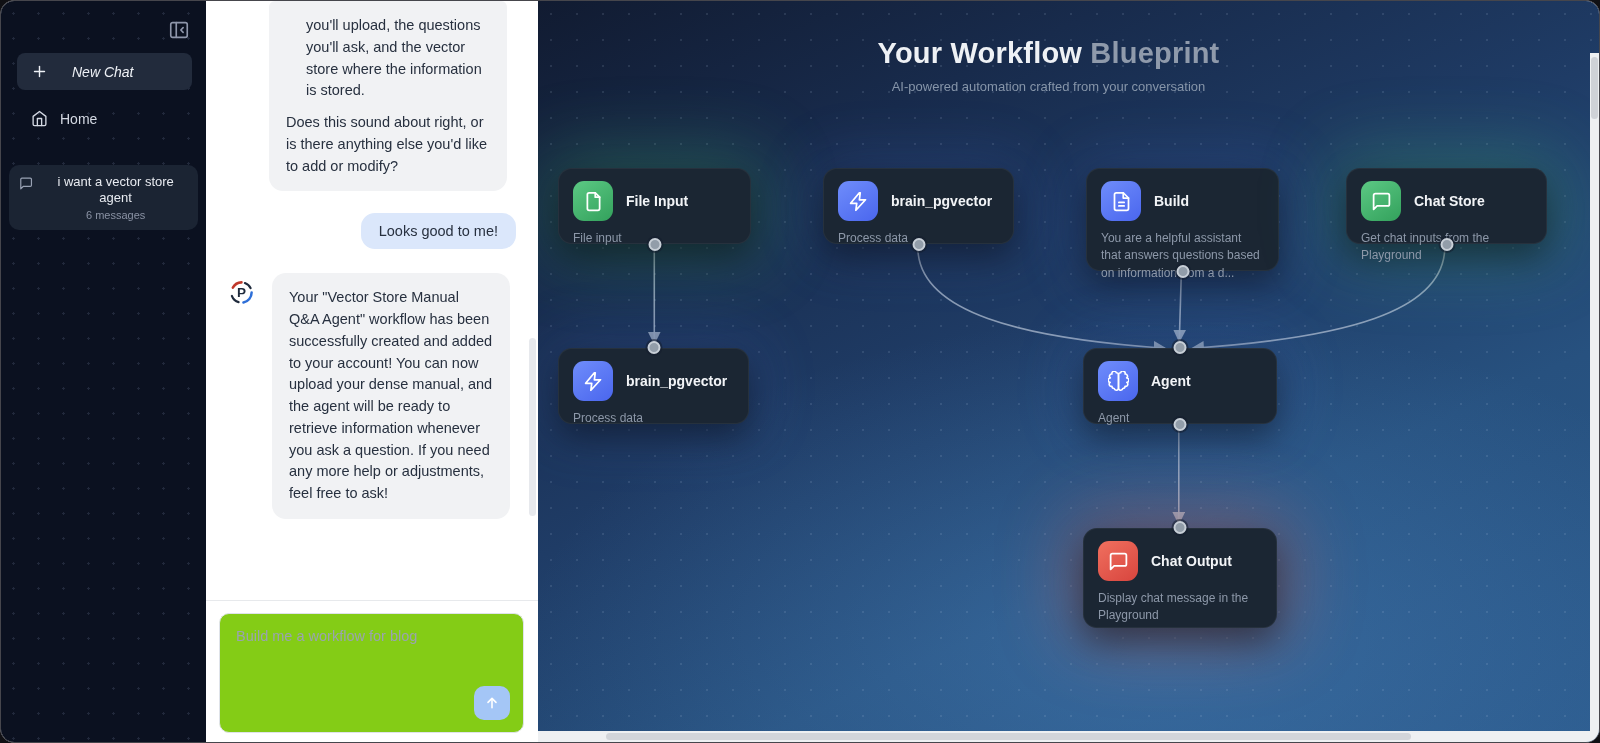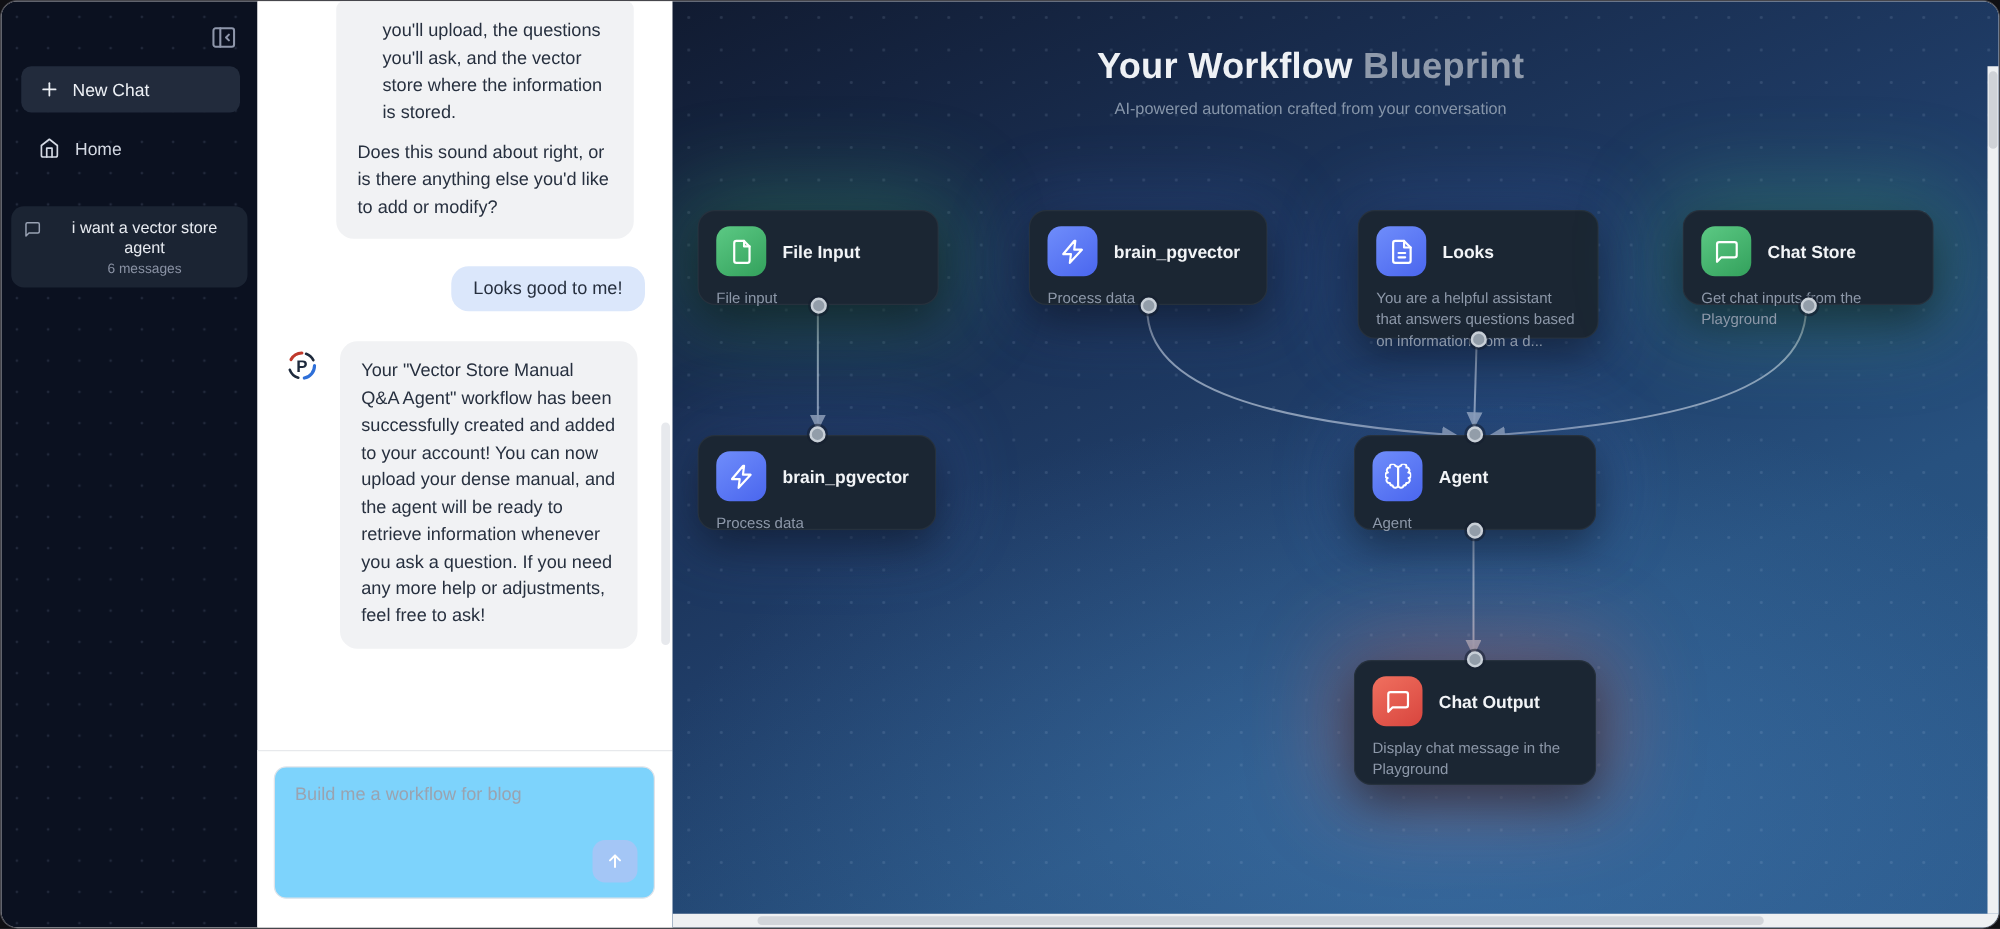--- a/index.html
+++ b/index.html
@@ -14,23 +14,23 @@
   .sidebar {
     position:relative; width:205px; flex:0 0 205px; height:100%;
     background:#0b1120;
     background-image:radial-gradient(rgba(150,165,200,0.16) 1px, transparent 1.3px);
     background-size:25px 25px;
     color:#dde1ea;
   }
   .collapse-btn { position:absolute; top:18px; right:16px; width:22px; height:22px; color:#8e96aa; cursor:pointer; }
   .collapse-btn svg { width:100%; height:100%; }
   .new-chat-btn {
-    display:flex; align-items:center; gap:10px;
+    display:flex; align-items:center; gap:24px;
     margin:52px 14px 0 16px; height:37px; padding:0 14px;
-    background:#222b3c; border-radius:8px; color:#eef1f6; font-size:14px; cursor:pointer;
+    background:#222b3c; border-radius:8px; color:#eef1f6; font-size:14px; cursor:pointer;font-style:italic;
   }
   .nav-home {
     display:flex; align-items:center; gap:12px;
     margin:10px 14px 0 16px; height:37px; padding:0 14px;
     color:#d4d9e3; font-size:14px; border-radius:8px; cursor:pointer;
   }
   .nav-icon { width:17px; height:17px; flex:0 0 auto; }
   .nav-icon svg { width:100%; height:100%; }
   .history-item {
     display:flex; align-items:flex-start; gap:10px;
@@ -59,21 +59,21 @@
   .msg-user {
     background:#dbe7fb; border-radius:14px; padding:10px 18px;
     font-size:14.5px; color:#27303f;
   }
   .msg-row { display:flex; gap:17px; margin-top:24px; padding-left:22px; }
   .avatar { width:27px; height:27px; flex:0 0 auto; margin-top:6px; }
   .avatar svg { width:100%; height:100%; }
   .chat-scrollbar { position:absolute; right:2px; top:337px; width:7px; height:178px; background:#e7e9ed; border-radius:4px; }
   .composer { border-top:1px solid #e7e9ec; padding:12px 14px 0 13px; background:#fff; height:142px; }
   .input-box {
-    position:relative; height:106px; border:1px solid #dfe3e9; border-radius:10px; background:#7dd3fc;
+    position:relative; height:120px; border:1px solid #dfe3e9; border-radius:10px; background:#84cc16;
   }
   .input-box textarea {
     width:100%; height:62px; border:none; outline:none; background:transparent; resize:none;
     padding:14px 16px; font-size:14.5px; color:#27303f; font-family:"Liberation Sans","DejaVu Sans",sans-serif;
   }
   .input-box textarea::placeholder { color:#9aa3b0; }
   .send-btn {
     position:absolute; right:13px; bottom:12px; width:36px; height:34px;
     background:#a4c6f6; border:none; border-radius:10px; cursor:pointer;
     display:flex; align-items:center; justify-content:center; color:#fff;
@@ -272,21 +272,21 @@
     <div class="node n-prompt glow-blue">
       <div class="node-head">
         <span class="node-icon icon-blue">
           <svg viewBox="0 0 24 24" fill="none" stroke="currentColor" stroke-width="2" stroke-linecap="round" stroke-linejoin="round">
               <path d="M14 2H6a2 2 0 0 0-2 2v16a2 2 0 0 0 2 2h12a2 2 0 0 0 2-2V8z"></path>
               <polyline points="14 2 14 8 20 8"></polyline>
               <line x1="9" y1="13" x2="15" y2="13"></line>
               <line x1="9" y1="17" x2="15" y2="17"></line>
             </svg>
         </span>
-        <span class="node-title">Looks</span>
+        <span class="node-title">Build</span>
       </div>
       <div class="node-sub">You are a helpful assistant that answers questions based on information from a d...</div>
       <span class="port port-bottom"></span>
     </div>
 
     <div class="node n-chatinput glow-green">
       <div class="node-head">
         <span class="node-icon icon-green">
           <svg viewBox="0 0 24 24" fill="none" stroke="currentColor" stroke-width="2" stroke-linecap="round" stroke-linejoin="round">
               <path d="M21 15a2 2 0 0 1-2 2H7l-4 4V5a2 2 0 0 1 2-2h14a2 2 0 0 1 2 2z"></path>

